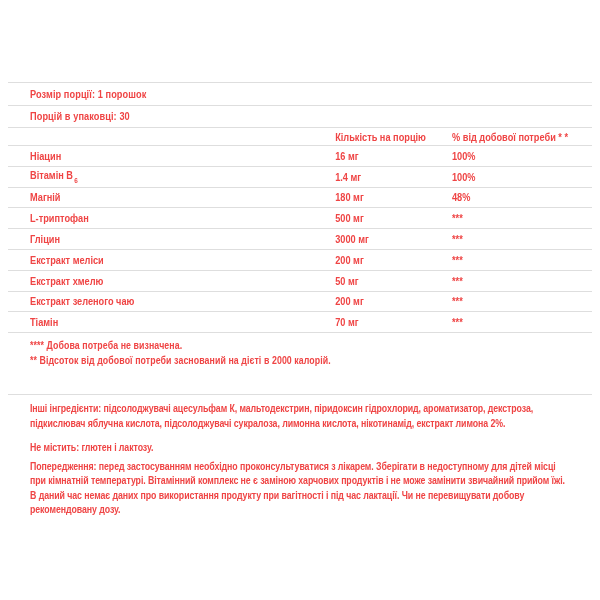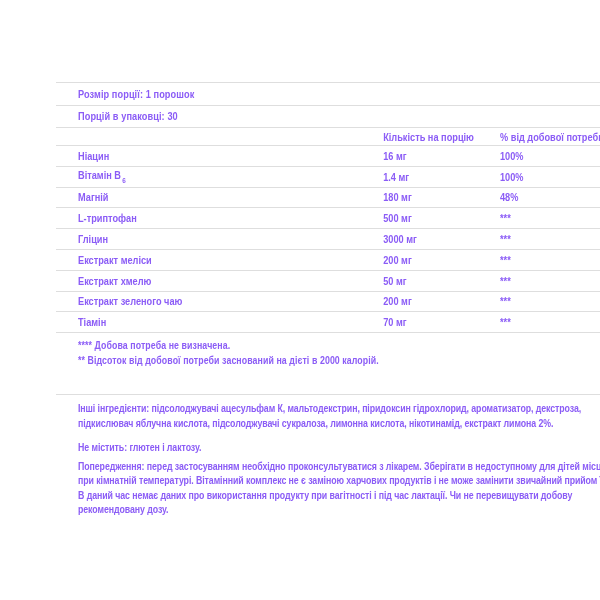--- a/index.html
+++ b/index.html
@@ -5,22 +5,21 @@
   * { box-sizing: border-box; }
   html, body { margin: 0; padding: 0; background: #ffffff; }
   .page {
     position: relative;
     width: 600px;
     height: 600px;
     background: #ffffff;
     overflow: hidden;
     font-family: "Liberation Sans", "DejaVu Sans", sans-serif;
     font-weight: 700;
-    color: #8b5cf6;
-    padding-left: 48px;
+    color: #ef4444;
   }
   
   .scale {
     width: 750px;
     transform: scaleX(0.8);
     transform-origin: 0 0;
   }
   .spacer-top { height: 82px; }
 
   .sect {

